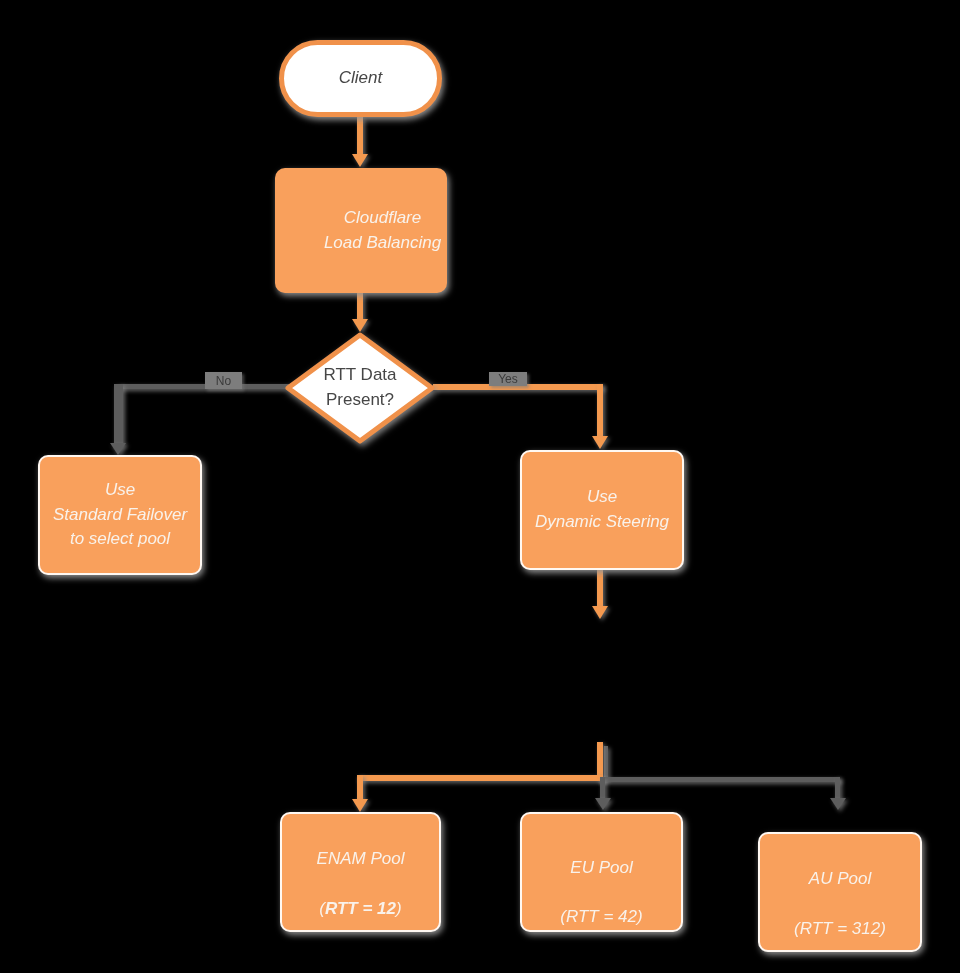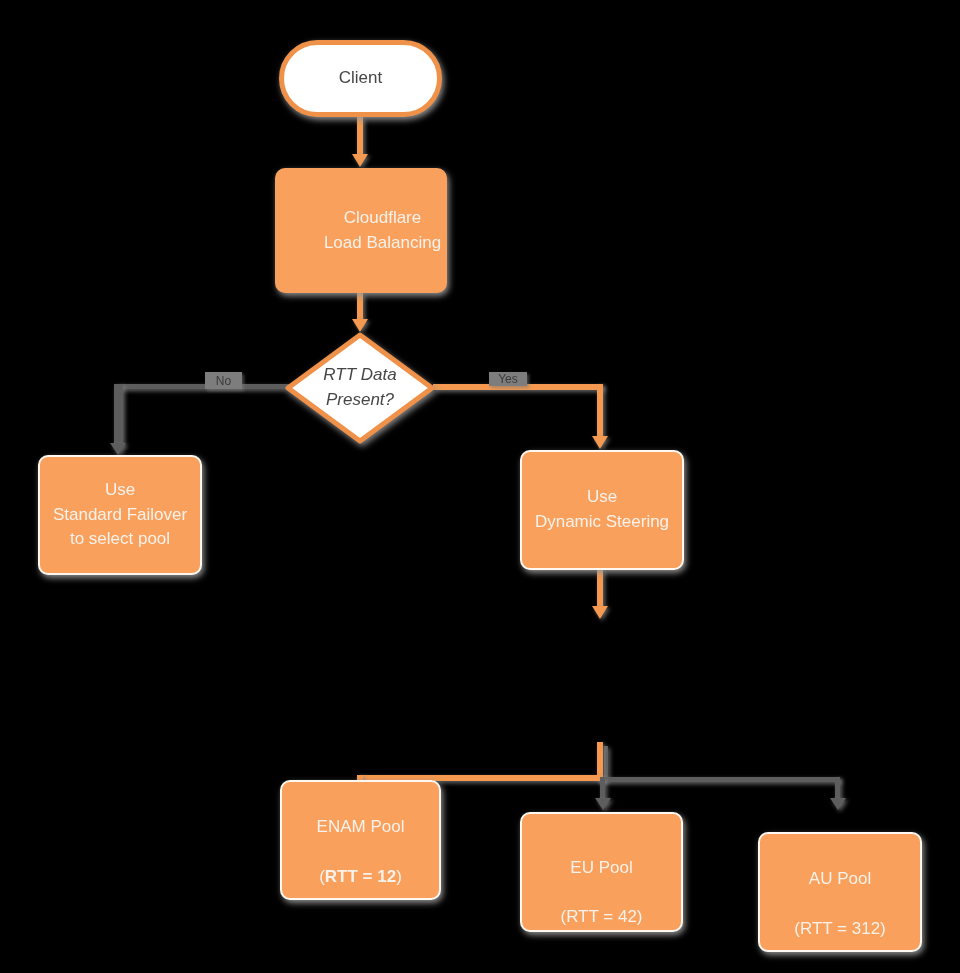--- a/index.html
+++ b/index.html
@@ -13,38 +13,38 @@
     --gray-line:#5D5D5D;
     --label-bg:#7D7D7D;
     --label-text:#3A3A3A;
   }
   *{margin:0;padding:0;box-sizing:border-box;}
   body{background:var(--background);font-family:"Liberation Sans",sans-serif;}
   .canvas{position:relative;width:960px;height:973px;background:var(--background);overflow:hidden;}
 
   
   .node{position:absolute;display:flex;align-items:center;justify-content:center;text-align:center;}
-  .node .lbl{white-space:pre-line;line-height:1.45;}
+  .node .lbl{white-space:pre-line;line-height:1.45;font-style:italic;}
   .stadium{
     background:var(--white-fill);
     border:5px solid var(--node-border);
     border-radius:42px;
     color:var(--dark-text);
     font-size:17px;
     box-shadow:2px 3px 6px rgba(150,150,150,0.95);
   }
   .rect{
     background:var(--node-fill);
     border-radius:10px;
     color:var(--light-text);
     font-size:17px;
     box-shadow:2px 3px 6px rgba(150,150,150,0.95);
   }
   .rect.white-border{border:2px solid rgba(255,255,255,0.92);}
-  .diamond{position:absolute;font-style:italic;}
+  .diamond{position:absolute;}
   .diamond svg{position:absolute;left:0;top:0;filter:drop-shadow(2px 3px 3px rgba(150,150,150,0.85));}
   .diamond .lbl{
     position:absolute;inset:0;display:flex;align-items:center;justify-content:center;
     text-align:center;color:var(--dark-text);font-size:17px;line-height:1.45;white-space:pre-line;
   }
 
   
   .seg{position:absolute;filter:drop-shadow(2px 2px 2px rgba(135,135,135,0.75));}
   .seg.orange{background:var(--edge-orange);}
   .seg.gray{background:var(--gray-line);}
@@ -128,21 +128,21 @@
 Standard Failover
 to select pool</span>
   </div>
 
   <div class="node rect white-border" style="left:520px;top:450px;width:164px;height:120px;">
     <span class="lbl">Use
 Dynamic Steering</span>
   </div>
 
 
-  <div class="node rect white-border" style="left:280px;top:780px;width:161px;height:120px;">
+  <div class="node rect white-border" style="left:280px;top:812px;width:161px;height:120px;">
     <span class="lbl">
       <span>ENAM Pool</span><br>
       <span>(</span><span class="bold">RTT = 12</span><span>)</span>
     </span>
   </div>
 
   <div class="node rect white-border" style="left:520px;top:812px;width:163px;height:120px;align-items:flex-end;">
     <span class="lbl">
       <span>EU Pool</span><br>
       <span>(RTT = 42)</span>

